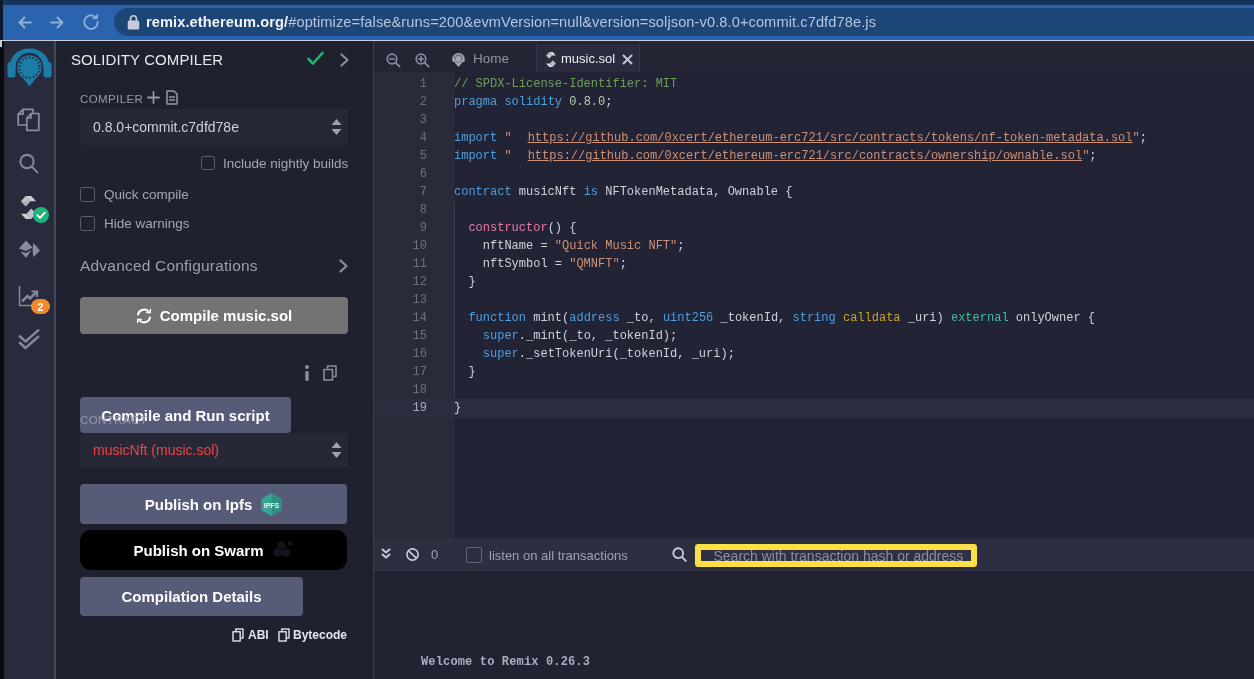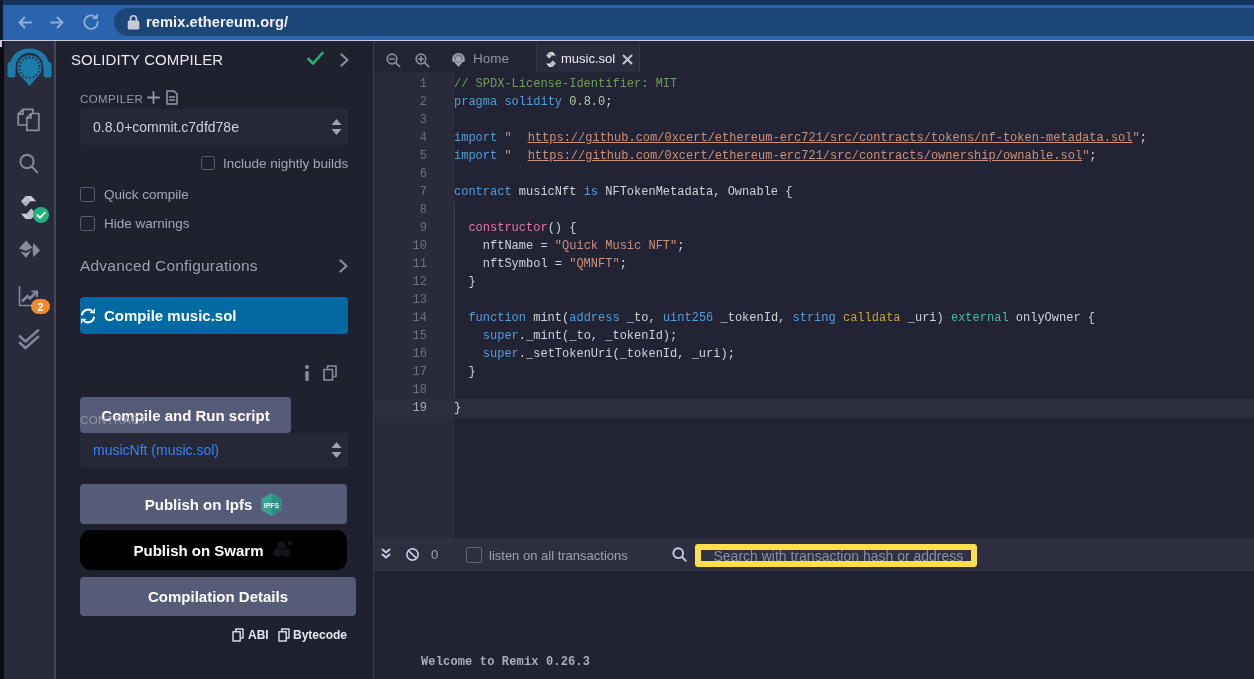--- a/index.html
+++ b/index.html
@@ -23,21 +23,21 @@
   </svg>
 <svg class="abs" style="left:83px;top:14px;" width="16" height="16" viewBox="0 0 16 16" fill="none" stroke="#92aed2" stroke-width="1.8" stroke-linecap="round">
     <path d="M13.2 3.9 A6.7 6.7 0 1 0 14.7 8"></path>
     <path d="M14.3 1 L13.9 4.4 L10.5 4" stroke-linejoin="round"></path>
   </svg>
 
 <div class="abs" style="left:114px;top:8px;width:1150px;height:28px;background:#1d4678;border-radius:14px;"></div>
 <svg class="abs" style="left:127px;top:14px;" width="13" height="16" viewBox="0 0 13 16">
     <path fill="#c6cbd6" d="M2.7 6.5V4.7a3.8 3.8 0 0 1 7.6 0V6.5h.5a1.5 1.5 0 0 1 1.5 1.5v6a1.5 1.5 0 0 1-1.5 1.5H2.2A1.5 1.5 0 0 1 .7 14v-6a1.5 1.5 0 0 1 1.5-1.5Zm1.7 0h4.2V4.7a2.1 2.1 0 0 0-4.2 0Z"></path>
   </svg>
-<div class="abs flex" style="left:146px;top:8px;height:28px;font-size:14.6px;letter-spacing:0.1px;white-space:pre;"><span style="color:#f2f4f8;font-weight:600;">remix.ethereum.org</span><span style="color:#e8ecf4;font-weight:600;">/</span></div>
+<div class="abs flex" style="left:146px;top:8px;height:28px;font-size:14.6px;letter-spacing:0.1px;white-space:pre;"><span style="color:#f2f4f8;font-weight:600;">remix.ethereum.org</span><span style="color:#e8ecf4;font-weight:600;">/</span><span style="color:#b6c4dc;">#optimize=false&amp;runs=200&amp;evmVersion=null&amp;version=soljson-v0.8.0+commit.c7dfd78e.js</span></div>
 <div class="abs" style="left:0;top:40px;width:1254px;height:1.5px;background:#c9ccdf;"></div>
 
 <div class="abs" style="left:0;top:41px;width:1254px;height:638px;background:#252637;"></div>
 <div class="abs" style="left:0;top:41px;width:4px;height:638px;background:#0b0c11;"></div>
 <div class="abs" style="left:0;top:41px;width:2px;height:6px;background:#c9ccdf;"></div>
 
 <div class="abs" style="left:4px;top:41px;width:50px;height:638px;background:#292b3d;"></div>
 <div class="abs" style="left:54px;top:41px;width:1.5px;height:638px;background:#45475c;"></div>
 
 <svg class="abs" style="left:7px;top:47px;" width="45" height="41" viewBox="0 0 45 41">
@@ -129,21 +129,21 @@
 <div class="abs" style="left:80px;top:187px;width:15px;height:15px;border:1.5px solid #5a5c72;border-radius:2.5px;"></div>
 <div class="abs flex" style="left:104px;top:186px;height:16px;font-size:13.5px;color:#a4a6b8;">Quick compile</div>
 <div class="abs" style="left:80px;top:216px;width:15px;height:15px;border:1.5px solid #5a5c72;border-radius:2.5px;"></div>
 <div class="abs flex" style="left:104px;top:215px;height:16px;font-size:13.5px;color:#a4a6b8;">Hide warnings</div>
 
 <div class="abs flex" style="left:80px;top:257px;height:17px;font-size:15.5px;color:#9d9fb1;letter-spacing:0.2px;">Advanced Configurations</div>
 <svg class="abs" style="left:339px;top:259px;" width="9" height="14" viewBox="0 0 9 14" fill="none" stroke="#8a8da0" stroke-width="2.2" stroke-linecap="round" stroke-linejoin="round">
     <path d="M1.5 1.5 L7.5 7 L1.5 12.5"></path>
   </svg>
 
-<div class="abs flex" style="left:80px;top:297px;width:268px;height:37px;background:#0369a1;border-radius:4px;">
+<div class="abs flex" style="left:80px;top:297px;width:268px;height:37px;background:#737373;border-radius:4px;justify-content:center;">
   <svg width="16" height="16" viewBox="0 0 16 16" style="margin-right:8px;">
       <path d="M2 7.3 A6.1 6.1 0 0 1 12.6 3.6" fill="none" stroke="#fff" stroke-width="2.1"></path>
       <path d="M14.9 0.6 L14.5 5.9 L9.2 5.5 L10.9 3.8 A1 1 0 0 0 13.1 2.4 Z" fill="#fff" stroke="none" transform="translate(0.3,-0.4)"></path>
       <path d="M14 8.7 A6.1 6.1 0 0 1 3.4 12.4" fill="none" stroke="#fff" stroke-width="2.1"></path>
       <path d="M1.1 15.4 L1.5 10.1 L6.8 10.5 L5.1 12.2 A1 1 0 0 0 2.9 13.6 Z" fill="#fff" stroke="none" transform="translate(-0.3,0.4)"></path>
     </svg>
   <span style="color:#fff;font-size:15px;font-weight:600;">Compile music.sol</span>
 </div>
 
 <div class="abs flex" style="left:80px;top:355px;width:211px;height:36px;background:#565b78;border-radius:4px;justify-content:center;margin-top:42px;">
@@ -153,21 +153,21 @@
     <circle cx="4" cy="2" r="2"></circle>
     <rect x="2.3" y="6" width="3.4" height="10" rx="1.2"></rect>
   </svg>
 <svg class="abs" style="left:323px;top:365px;" width="14" height="16" viewBox="0 0 14 16" fill="none" stroke="#8a8da0" stroke-width="1.6" stroke-linejoin="round">
     <path d="M4.5 3.5 V1 H13 V11.5 H10.5"></path>
     <path d="M1 4.5 H9.5 V15 H1 Z"></path>
   </svg>
 
 <div class="abs" style="left:80px;top:414px;font-size:11.5px;color:#9597a9;letter-spacing:0.4px;">CONTRACT</div>
 <div class="abs" style="left:80px;top:433px;width:268px;height:34px;background:#262838;border-radius:3px;"></div>
-<div class="abs flex" style="left:93px;top:433px;height:34px;font-size:14px;color:#3b82f6;">musicNft (music.sol)</div>
+<div class="abs flex" style="left:93px;top:433px;height:34px;font-size:14px;color:#ef4444;">musicNft (music.sol)</div>
 <svg class="abs" style="left:331px;top:442px;" width="11" height="16" viewBox="0 0 11 16" fill="#9fa2b4">
     <path d="M5.5 0 L10.5 6 H0.5 Z"></path>
     <path d="M5.5 16 L10.5 10 H0.5 Z"></path>
   </svg>
 
 <div class="abs flex" style="left:80px;top:484px;width:267px;height:40px;background:#565b78;border-radius:4px;justify-content:center;">
   <span style="color:#fff;font-size:15px;font-weight:600;">Publish on Ipfs</span>
   <svg width="21" height="23" viewBox="0 0 21 23" style="margin-left:9px;">
       <path d="M10.5 0 L20.5 5.75 L20.5 17.25 L10.5 23 L0.5 17.25 L0.5 5.75 Z" fill="#3aa397"></path>
       <path d="M10.5 0 L20.5 5.75 L20.5 17.25 L10.5 23 Z" fill="#2e8e84"></path>
@@ -176,21 +176,21 @@
 </div>
 <div class="abs flex" style="left:80px;top:530px;width:267px;height:40px;background:#000000;border-radius:11px;justify-content:center;">
   <span style="color:#fff;font-size:15px;font-weight:600;">Publish on Swarm</span>
   <svg width="21" height="20" viewBox="0 0 21 20" style="margin-left:9px;" fill="#14141c">
       <path d="M8.5 1 L12.6 3.3 L12.6 7.7 L8.5 10 L4.4 7.7 L4.4 3.3 Z"></path>
       <path d="M4.6 8.2 L8.7 10.5 L8.7 14.9 L4.6 17.2 L0.5 14.9 L0.5 10.5 Z"></path>
       <path d="M13 8.2 L17.1 10.5 L17.1 14.9 L13 17.2 L8.9 14.9 L8.9 10.5 Z"></path>
       <path d="M17.3 0.6 L19.7 1.9 L19.7 4.5 L17.3 5.8 L14.9 4.5 L14.9 1.9 Z"></path>
     </svg>
 </div>
-<div class="abs flex" style="left:80px;top:577px;width:276px;height:39px;background:#565b78;border-radius:4px;justify-content:center;">
+<div class="abs flex" style="left:80px;top:577px;width:223px;height:39px;background:#565b78;border-radius:4px;justify-content:center;">
     <span style="color:#fff;font-size:15px;font-weight:600;">Compilation Details</span>
   </div>
 
 <svg class="abs" style="left:232px;top:628px;" width="12" height="14" viewBox="0 0 12 14" fill="none" stroke="#d5d7e2" stroke-width="1.5" stroke-linejoin="round">
     <path d="M3.8 3 V1 H11 V10 H8.8"></path>
     <path d="M1 3.8 H8.2 V13 H1 Z"></path>
   </svg>
 <div class="abs flex" style="left:248px;top:627px;height:15px;font-size:12px;font-weight:700;color:#e3e5ee;">ABI</div>
 <svg class="abs" style="left:278px;top:628px;" width="12" height="14" viewBox="0 0 12 14" fill="none" stroke="#d5d7e2" stroke-width="1.5" stroke-linejoin="round">
     <path d="M3.8 3 V1 H11 V10 H8.8"></path>

